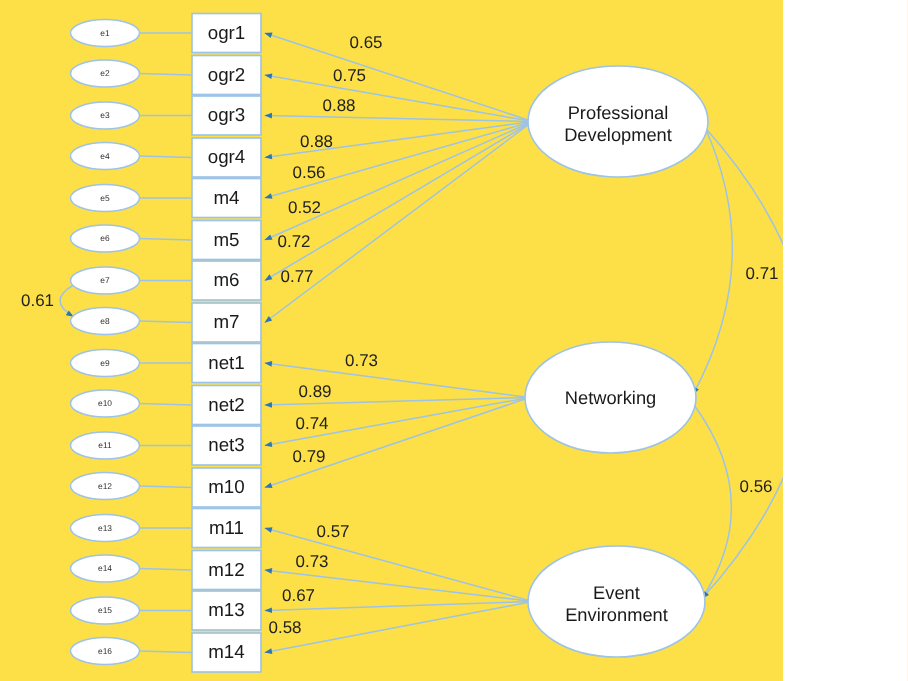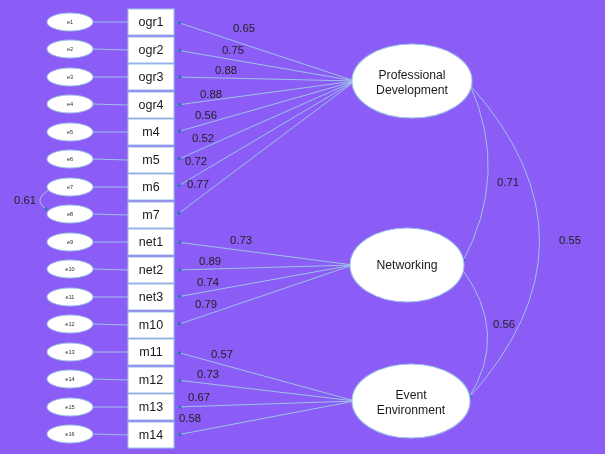--- a/index.html
+++ b/index.html
@@ -2,23 +2,23 @@
 <html><head>
 <meta charset="utf-8">
 <style>
   html, body {
     margin: 0;
     padding: 0;
     background: #ffffff;
   }
   #canvas-wrap {
     position: relative;
-    width: 605px;
+    width: 522px;
     height: 454px;
-    background: #8b5cf6;
+    background: #fde047;
     overflow: hidden;
     font-family: "Liberation Sans", sans-serif;
   }
   svg#sem {
     display: block;
     width: 605px;
     height: 454px;
   }
   .ind-box {
     fill: #ffffff;

